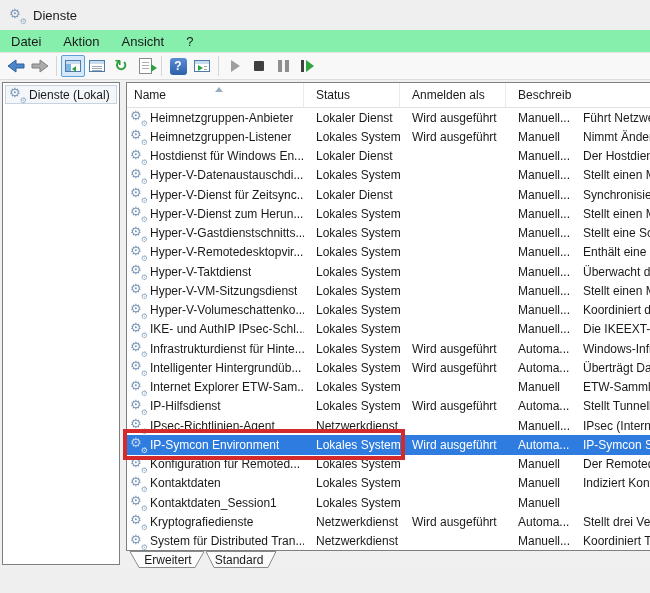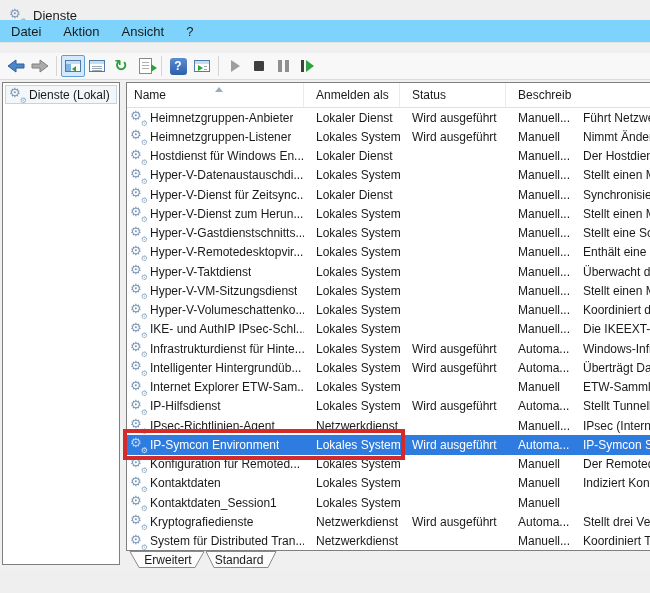--- a/index.html
+++ b/index.html
@@ -12,21 +12,21 @@
   }
   
   .titlebar{position:absolute;left:0;top:0;width:650px;height:30px;background:#efefef;display:flex;align-items:center;}
   .titlebar .apptitle{font-size:13px;margin-left:8px;}
   
   .gear{position:relative;display:inline-block;width:15px;height:15px;flex:0 0 15px;}
   .gear .g1{position:absolute;left:-1px;top:-2px;font-size:13px;line-height:15px;color:#7e99b8;font-family:"DejaVu Sans",sans-serif;}
   .gear .g2{position:absolute;right:-2px;bottom:-3px;font-size:8px;line-height:8px;color:#93adc8;font-family:"DejaVu Sans",sans-serif;}
   .titlebar .gear{margin-left:10px;}
   
-  .menubar{position:absolute;left:0;top:20px;width:650px;height:22px;background:#7dd3fc;border-bottom:1px solid #e4e4e4;display:flex;align-items:center;}
+  .menubar{position:absolute;left:0;top:30px;width:650px;height:22px;background:#86efac;border-bottom:1px solid #e4e4e4;display:flex;align-items:center;}
   .menuitem{display:inline-block;padding:0 11px;line-height:21px;font-size:13px;cursor:default;}
   
   .toolbar{position:absolute;left:0;top:53px;width:650px;height:27px;background:#f8f8f8;border-bottom:1px solid #dcdcdc;display:flex;align-items:center;padding-left:4px;box-sizing:border-box;}
   .tbtn{width:24px;height:24px;display:flex;align-items:center;justify-content:center;flex:0 0 auto;}
   .tbtn.active{background:#d6e9fa;border:1px solid #5e9fd8;border-radius:2px;width:24px;height:22px;box-sizing:border-box;}
   .tsep{width:1px;height:20px;background:#d5d5d5;margin:0 4px;flex:0 0 1px;}
   
   .winicon{position:relative;width:16px;height:12px;background:#fff;border:1px solid #4e7ba8;box-sizing:border-box;}
   .winicon .strip{position:absolute;left:0;top:0;right:0;height:3px;background:#c8dcef;}
   .winicon .pane{position:absolute;left:0;top:3px;bottom:0;width:5px;background:#7fb2e5;}
@@ -163,24 +163,24 @@
   </div>
 </div>
 
 <div class="listpanel">
   <div class="lheader grid">
     <div class="hcell first">
       <span>Name</span>
       <span class="sortarrow"></span>
     </div>
     <div class="hcell">
+        <span>Status</span>
+      </div>
+    <div class="hcell">
         <span>Anmelden als</span>
-      </div>
-    <div class="hcell">
-        <span>Status</span>
       </div>
     <div class="hcell last">
         <span>Beschreibung</span>
       </div>
   </div>
   <div class="rows">
       <div class="row grid">
         <div class="cell namecell">
           <span class="gear">
             <span class="g1">⚙</span>

